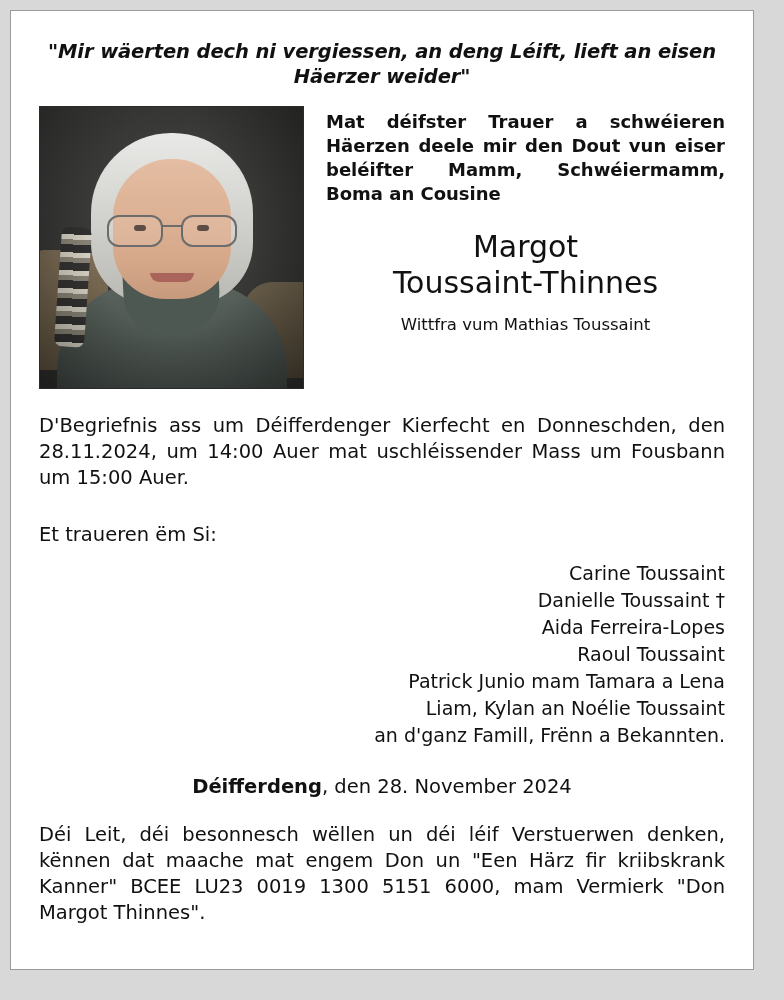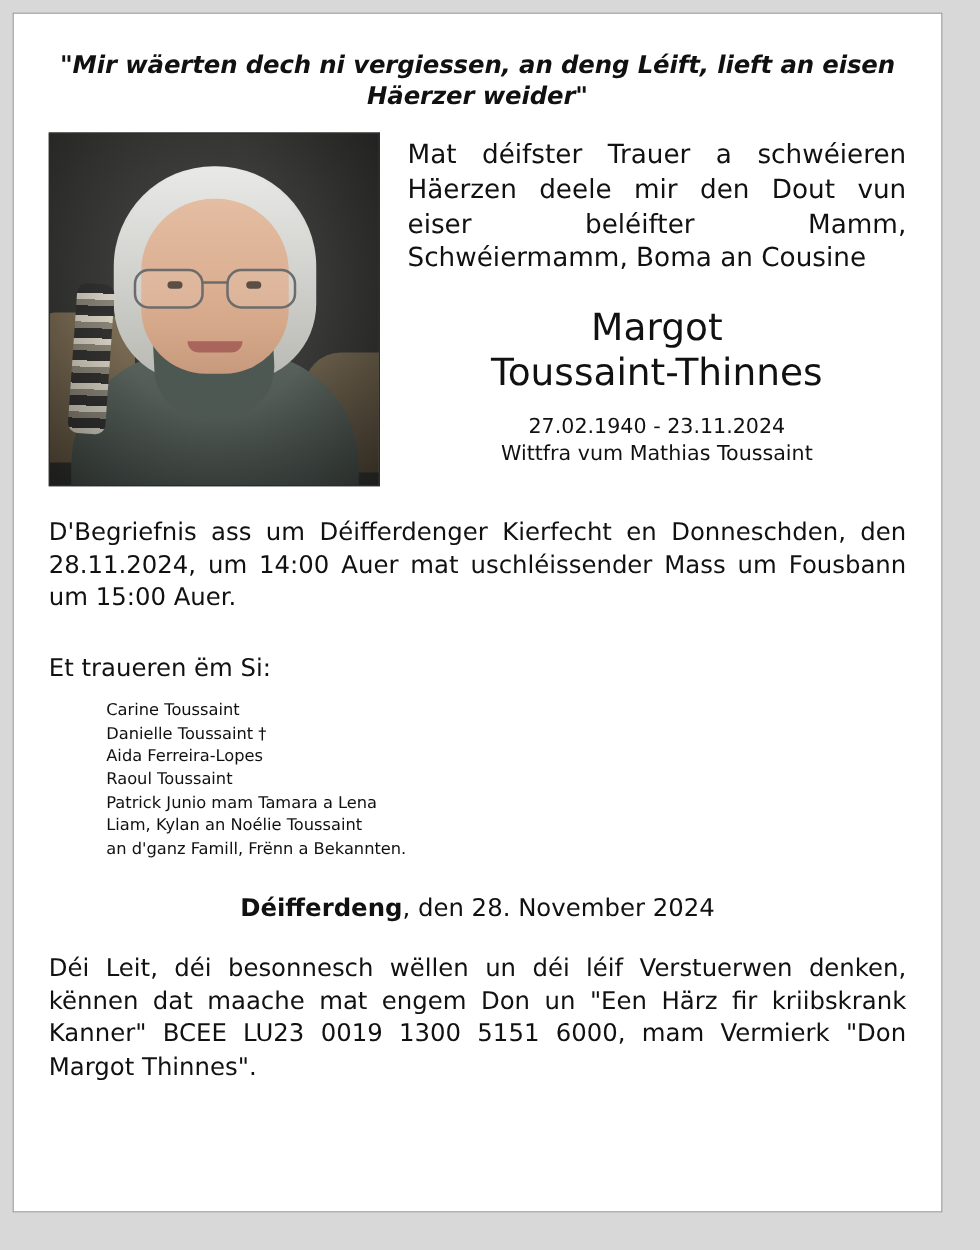--- a/index.html
+++ b/index.html
@@ -134,23 +134,24 @@
     position: absolute; inset: 0;
     background: radial-gradient(ellipse at 50% 45%, rgba(0,0,0,0) 45%, rgba(0,0,0,0.45) 100%);
   }
 
   .top-text {
     flex: 1 1 auto;
     padding-top: 4px;
   }
   .intro {
     text-align: justify;
-    font-size: 21px;
+    font-size: 18px;
     line-height: 1.33;
     margin: 0 0 18px 0;
+    font-weight: bold;
   }
   .deceased {
     text-align: center;
     font-weight: normal;
     font-size: 30px;
     line-height: 1.18;
     margin: 24px 0 14px 0;
   }
   .dates {
     text-align: center;
@@ -167,22 +168,23 @@
   .mourners-intro {
     font-size: 19.5px;
     margin: 32px 0 14px 0;
   }
   .mourners {
     list-style: none;
     margin: 0;
     padding: 0 0 0 46px;
   }
   .mourners li {
-    font-size: 13px;
+    font-size: 19px;
     line-height: 1.42;
+    text-align: right;
   }
   .place-date {
     font-size: 19.5px;
     margin: 26px 0 0 0;
     text-align: center;
   }
   .place-date b { font-weight: bold; }
   .donation {
     font-size: 19.5px;
     line-height: 1.34;
@@ -220,21 +222,20 @@
       <div class="ph-scarf"></div>
       <div class="ph-vig"></div>
     </div>
 
     <div class="top-text">
       <p class="intro">Mat déifster Trauer a schwéieren Häerzen deele mir den Dout vun eiser beléifter Mamm, Schwéiermamm, Boma an Cousine</p>
       <div class="deceased">
         <div>Margot</div>
         <div>Toussaint-Thinnes</div>
       </div>
-      <p class="dates">27.02.1940 - 23.11.2024</p>
       <p class="dates">Wittfra vum Mathias Toussaint</p>
     </div>
 
   </div>
 
   <p class="funeral">D'Begriefnis ass um Déifferdenger Kierfecht en Donneschden, den 28.11.2024, um 14:00 Auer mat uschléissender Mass um Fousbann um 15:00 Auer.</p>
 
   <p class="mourners-intro">Et traueren ëm Si:</p>
 
   <ul class="mourners">

